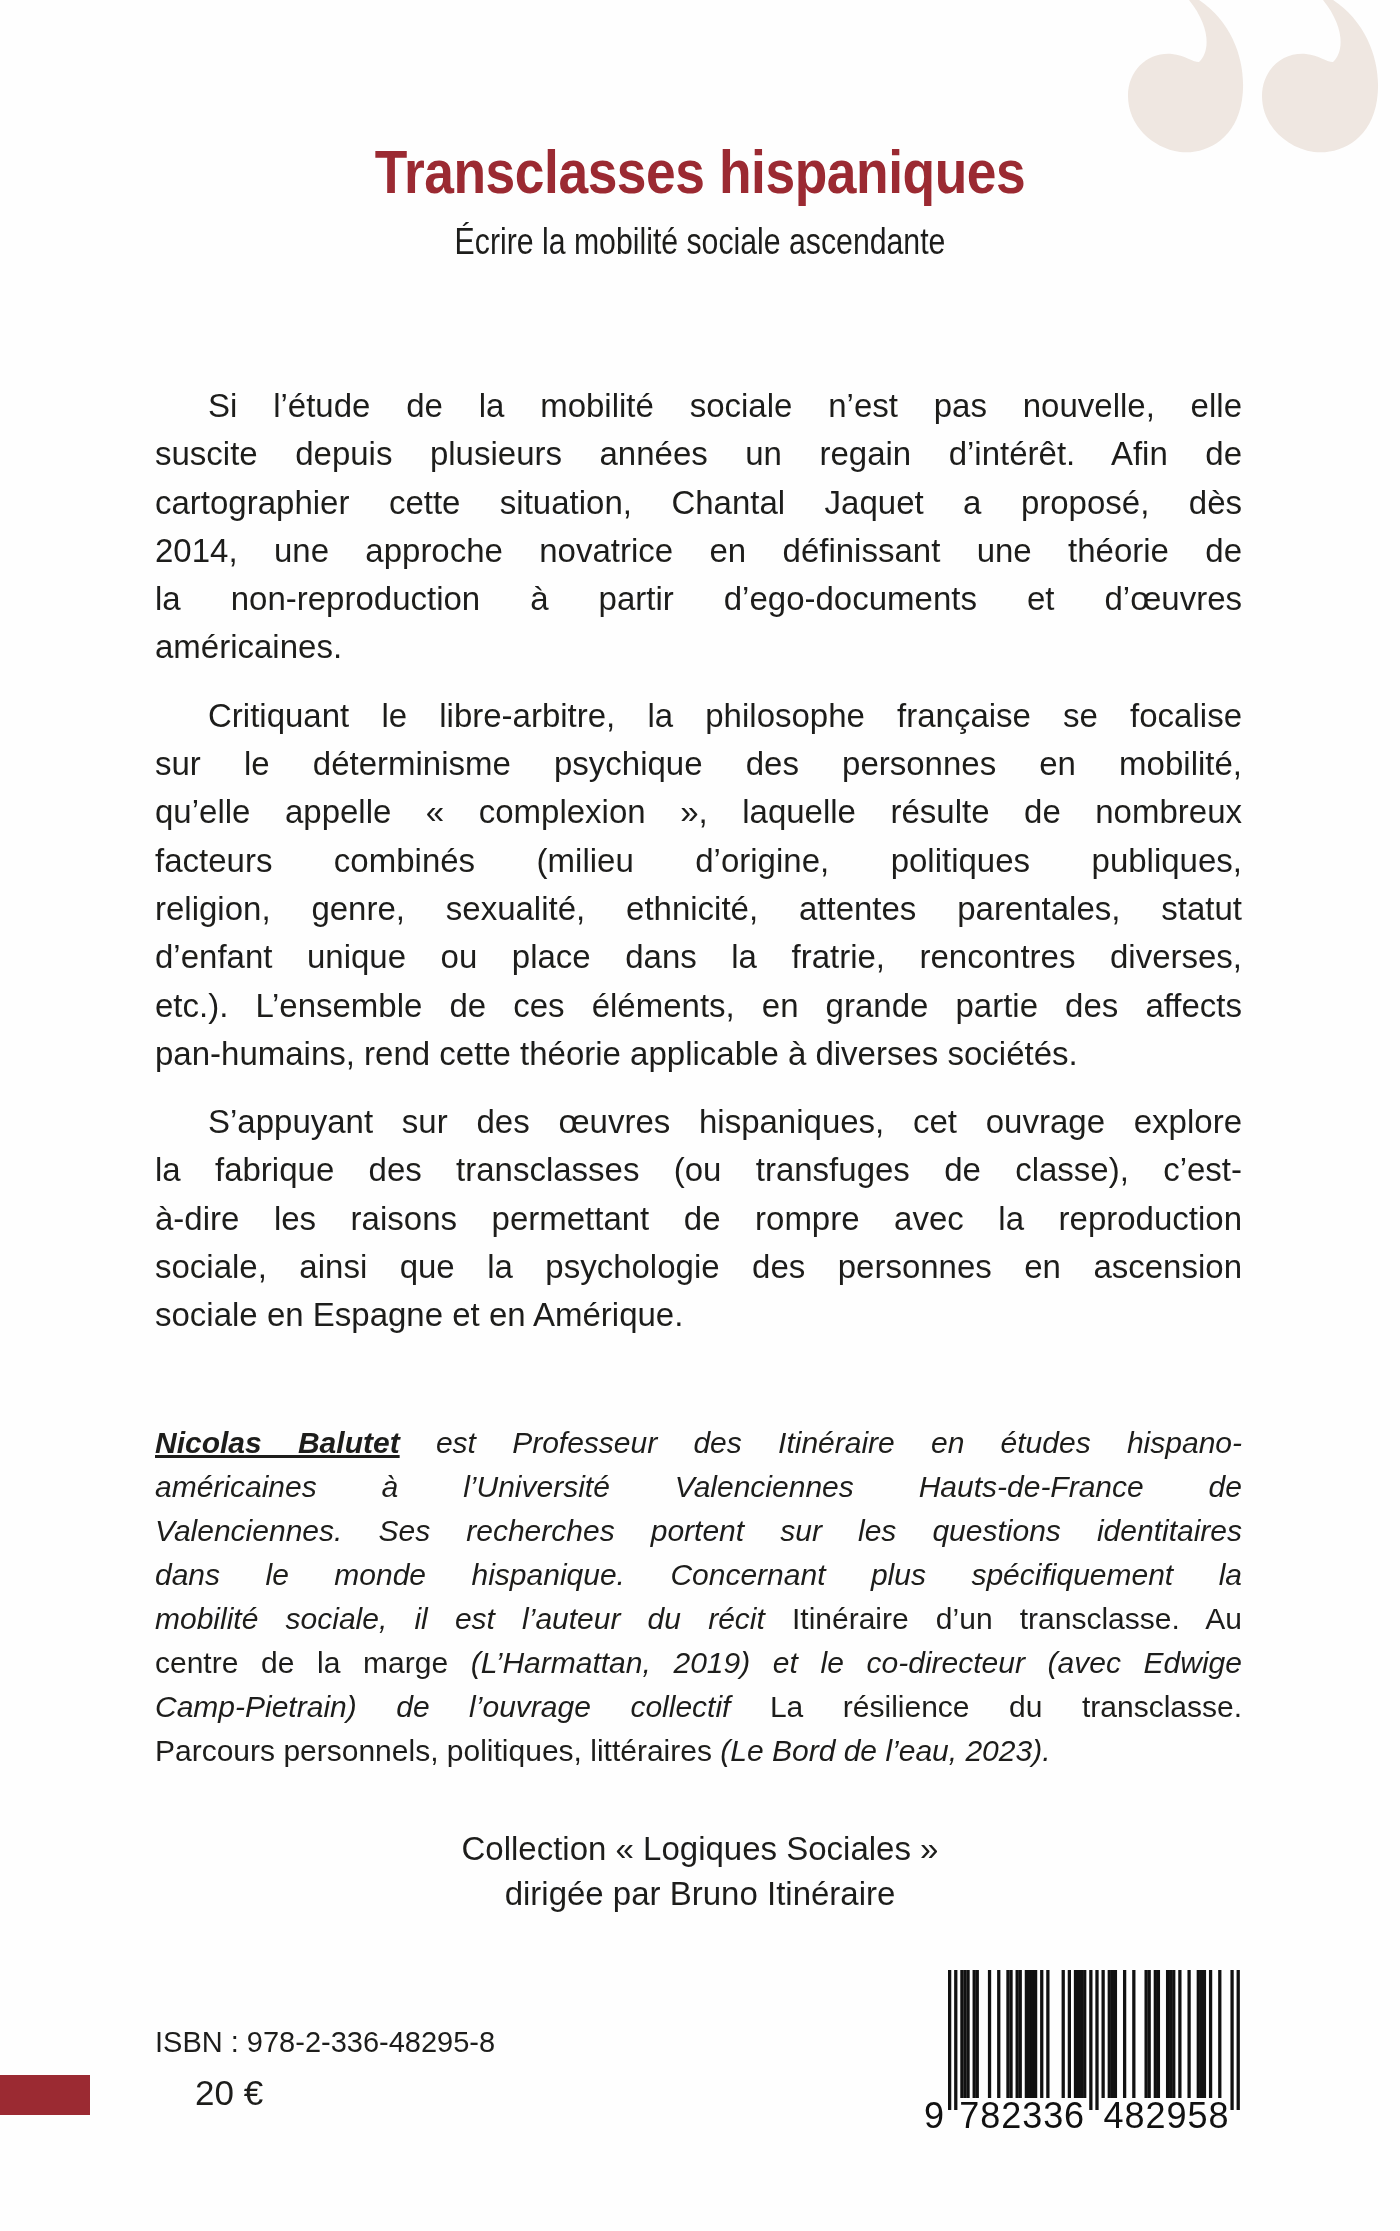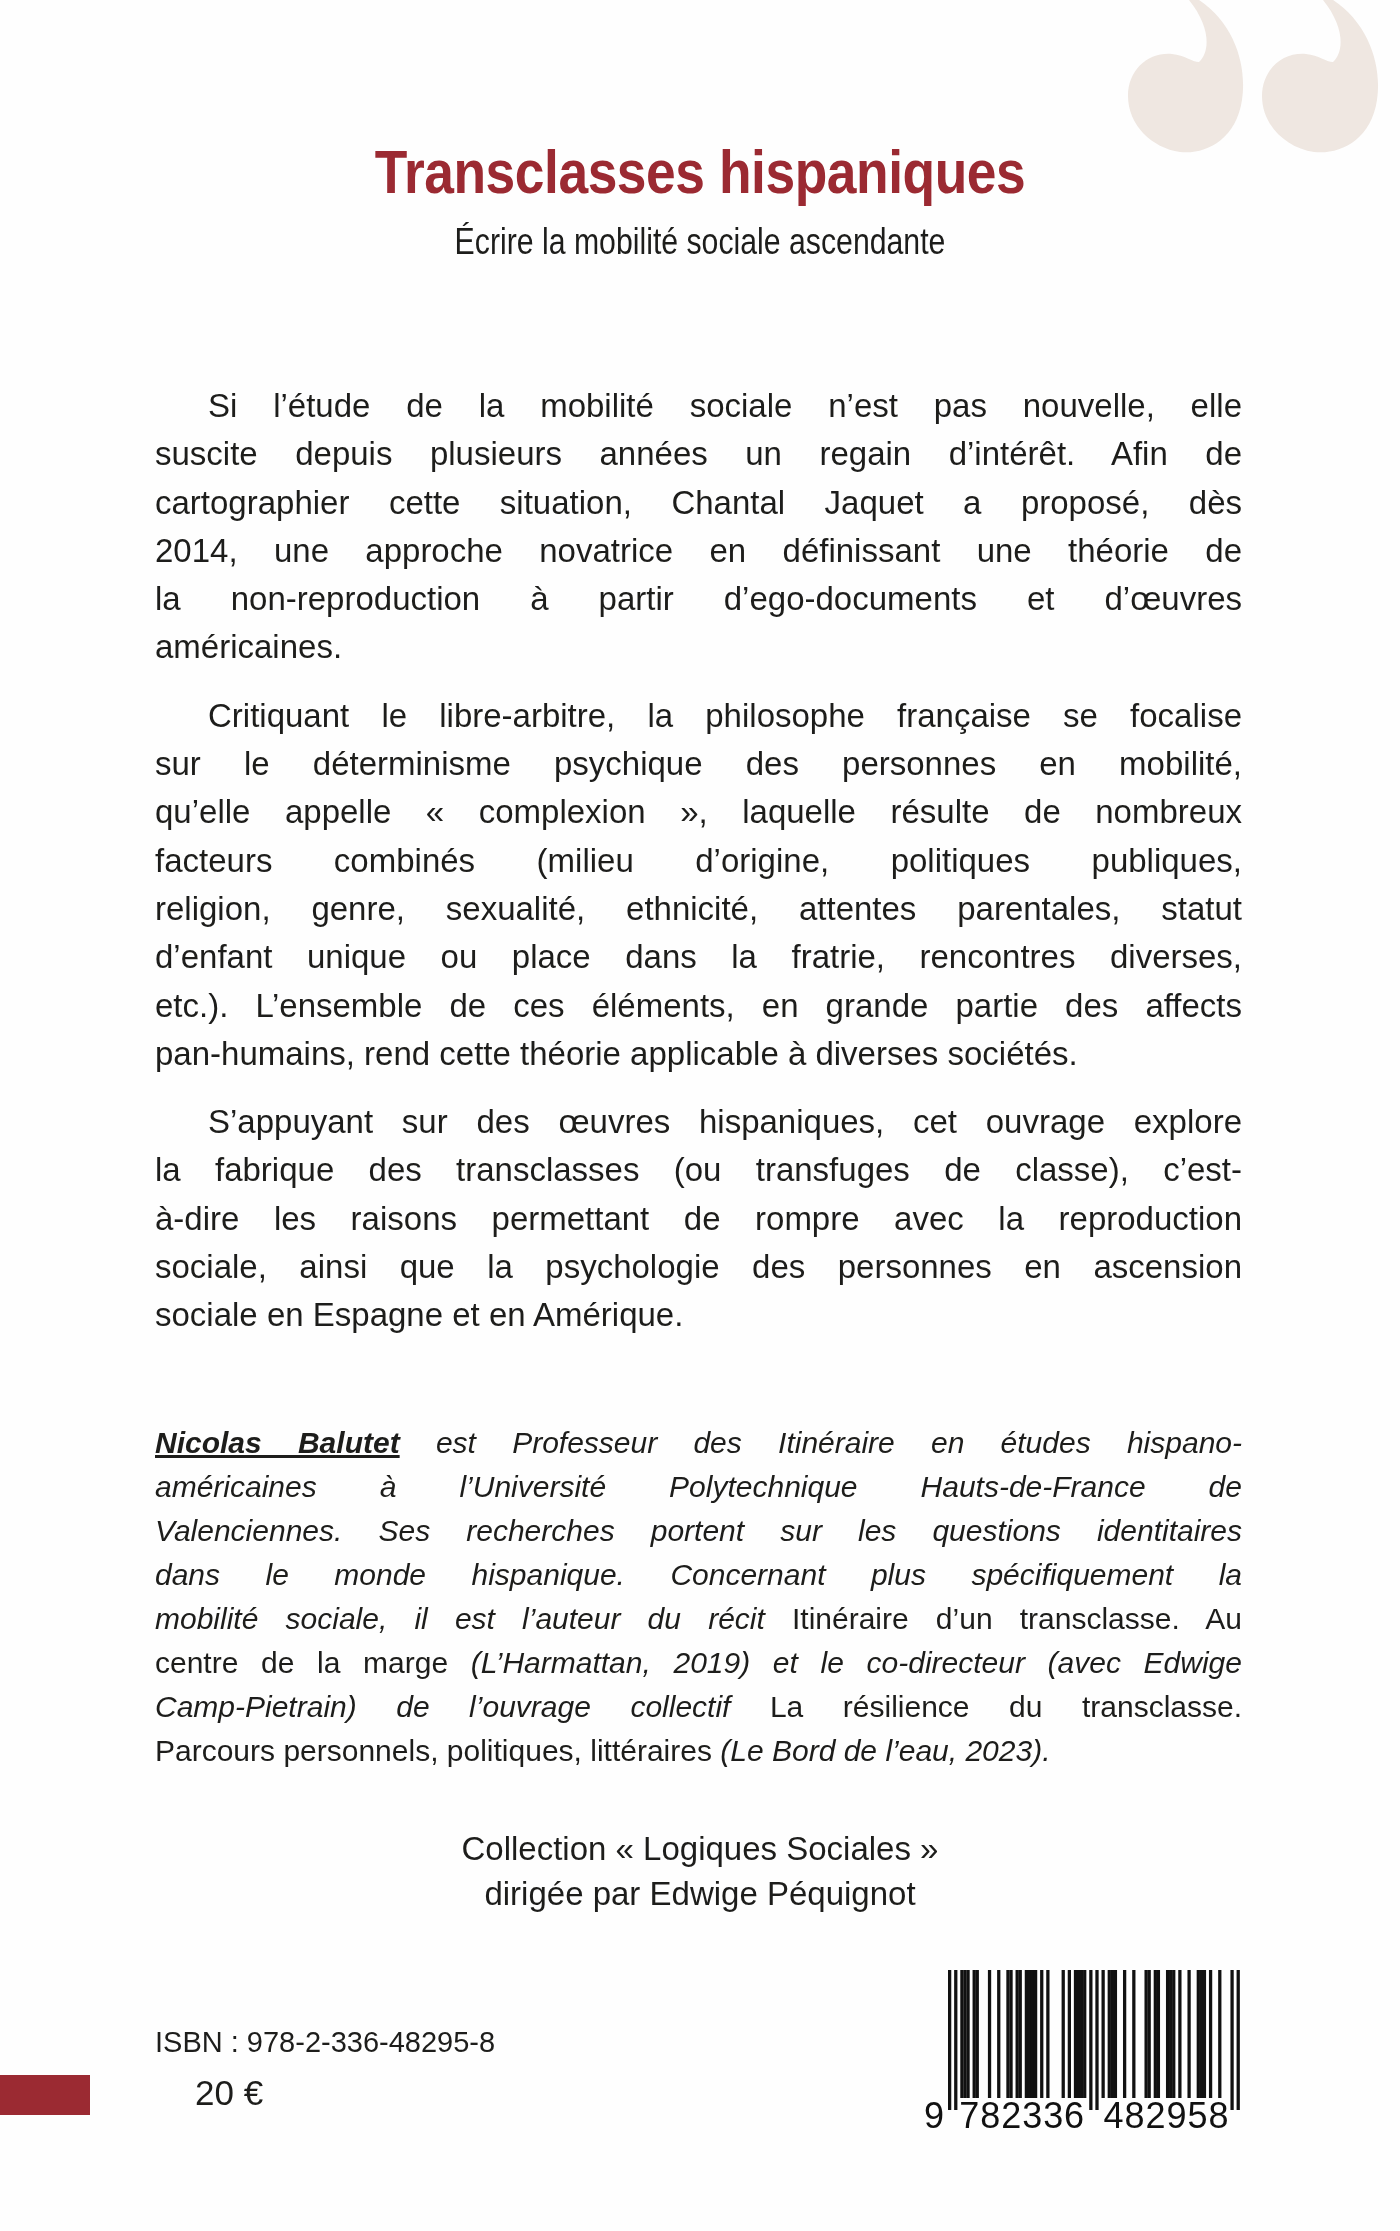--- a/index.html
+++ b/index.html
@@ -66,32 +66,32 @@
       <span class="line indent">S’appuyant sur des œuvres hispaniques, cet ouvrage explore</span>
       <span class="line">la fabrique des transclasses (ou transfuges de classe), c’est-</span>
       <span class="line">à-dire les raisons permettant de rompre avec la reproduction</span>
       <span class="line">sociale, ainsi que la psychologie des personnes en ascension</span>
       <span class="line last">sociale en Espagne et en Amérique.</span>
     </div>
   </div>
 
 <div class="bio" id="bio">
     <span class="line"><span class="b">Nicolas Balutet</span><span class="i"> est Professeur des Itinéraire en études hispano-</span></span>
-    <span class="line"><span class="i">américaines à l’Université Polytechnique Hauts-de-France de</span></span>
+    <span class="line"><span class="i">américaines à l’Université Valenciennes Hauts-de-France de</span></span>
     <span class="line"><span class="i">Valenciennes. Ses recherches portent sur les questions identitaires</span></span>
     <span class="line"><span class="i">dans le monde hispanique. Concernant plus spécifiquement la</span></span>
     <span class="line"><span class="i">mobilité sociale, il est l’auteur du récit </span><span>Itinéraire d’un transclasse. Au</span></span>
     <span class="line"><span>centre de la marge </span><span class="i">(L’Harmattan, 2019) et le co-directeur (avec Edwige</span></span>
     <span class="line"><span class="i">Camp-Pietrain) de l’ouvrage collectif </span><span>La résilience du transclasse.</span></span>
     <span class="line last"><span>Parcours personnels, politiques, littéraires </span><span class="i">(Le Bord de l’eau, 2023).</span></span>
   </div>
 
 <div class="collection">
   <div>Collection « Logiques Sociales »</div>
-  <div>dirigée par Edwige Péquignot</div>
+  <div>dirigée par Bruno Itinéraire</div>
 </div>
 
 <div class="isbn">ISBN : 978-2-336-48295-8</div>
 <div class="price">20 €</div>
 <div class="red-bar"></div>
 
 <svg class="barcode" id="barcode" viewBox="0 0 330 175">
     <rect x="23" y="10" width="3.27" height="140" fill="#111"></rect>
     <rect x="29.14" y="10" width="3.27" height="140" fill="#111"></rect>
     <rect x="35.28" y="10" width="3.27" height="128" fill="#111"></rect>

